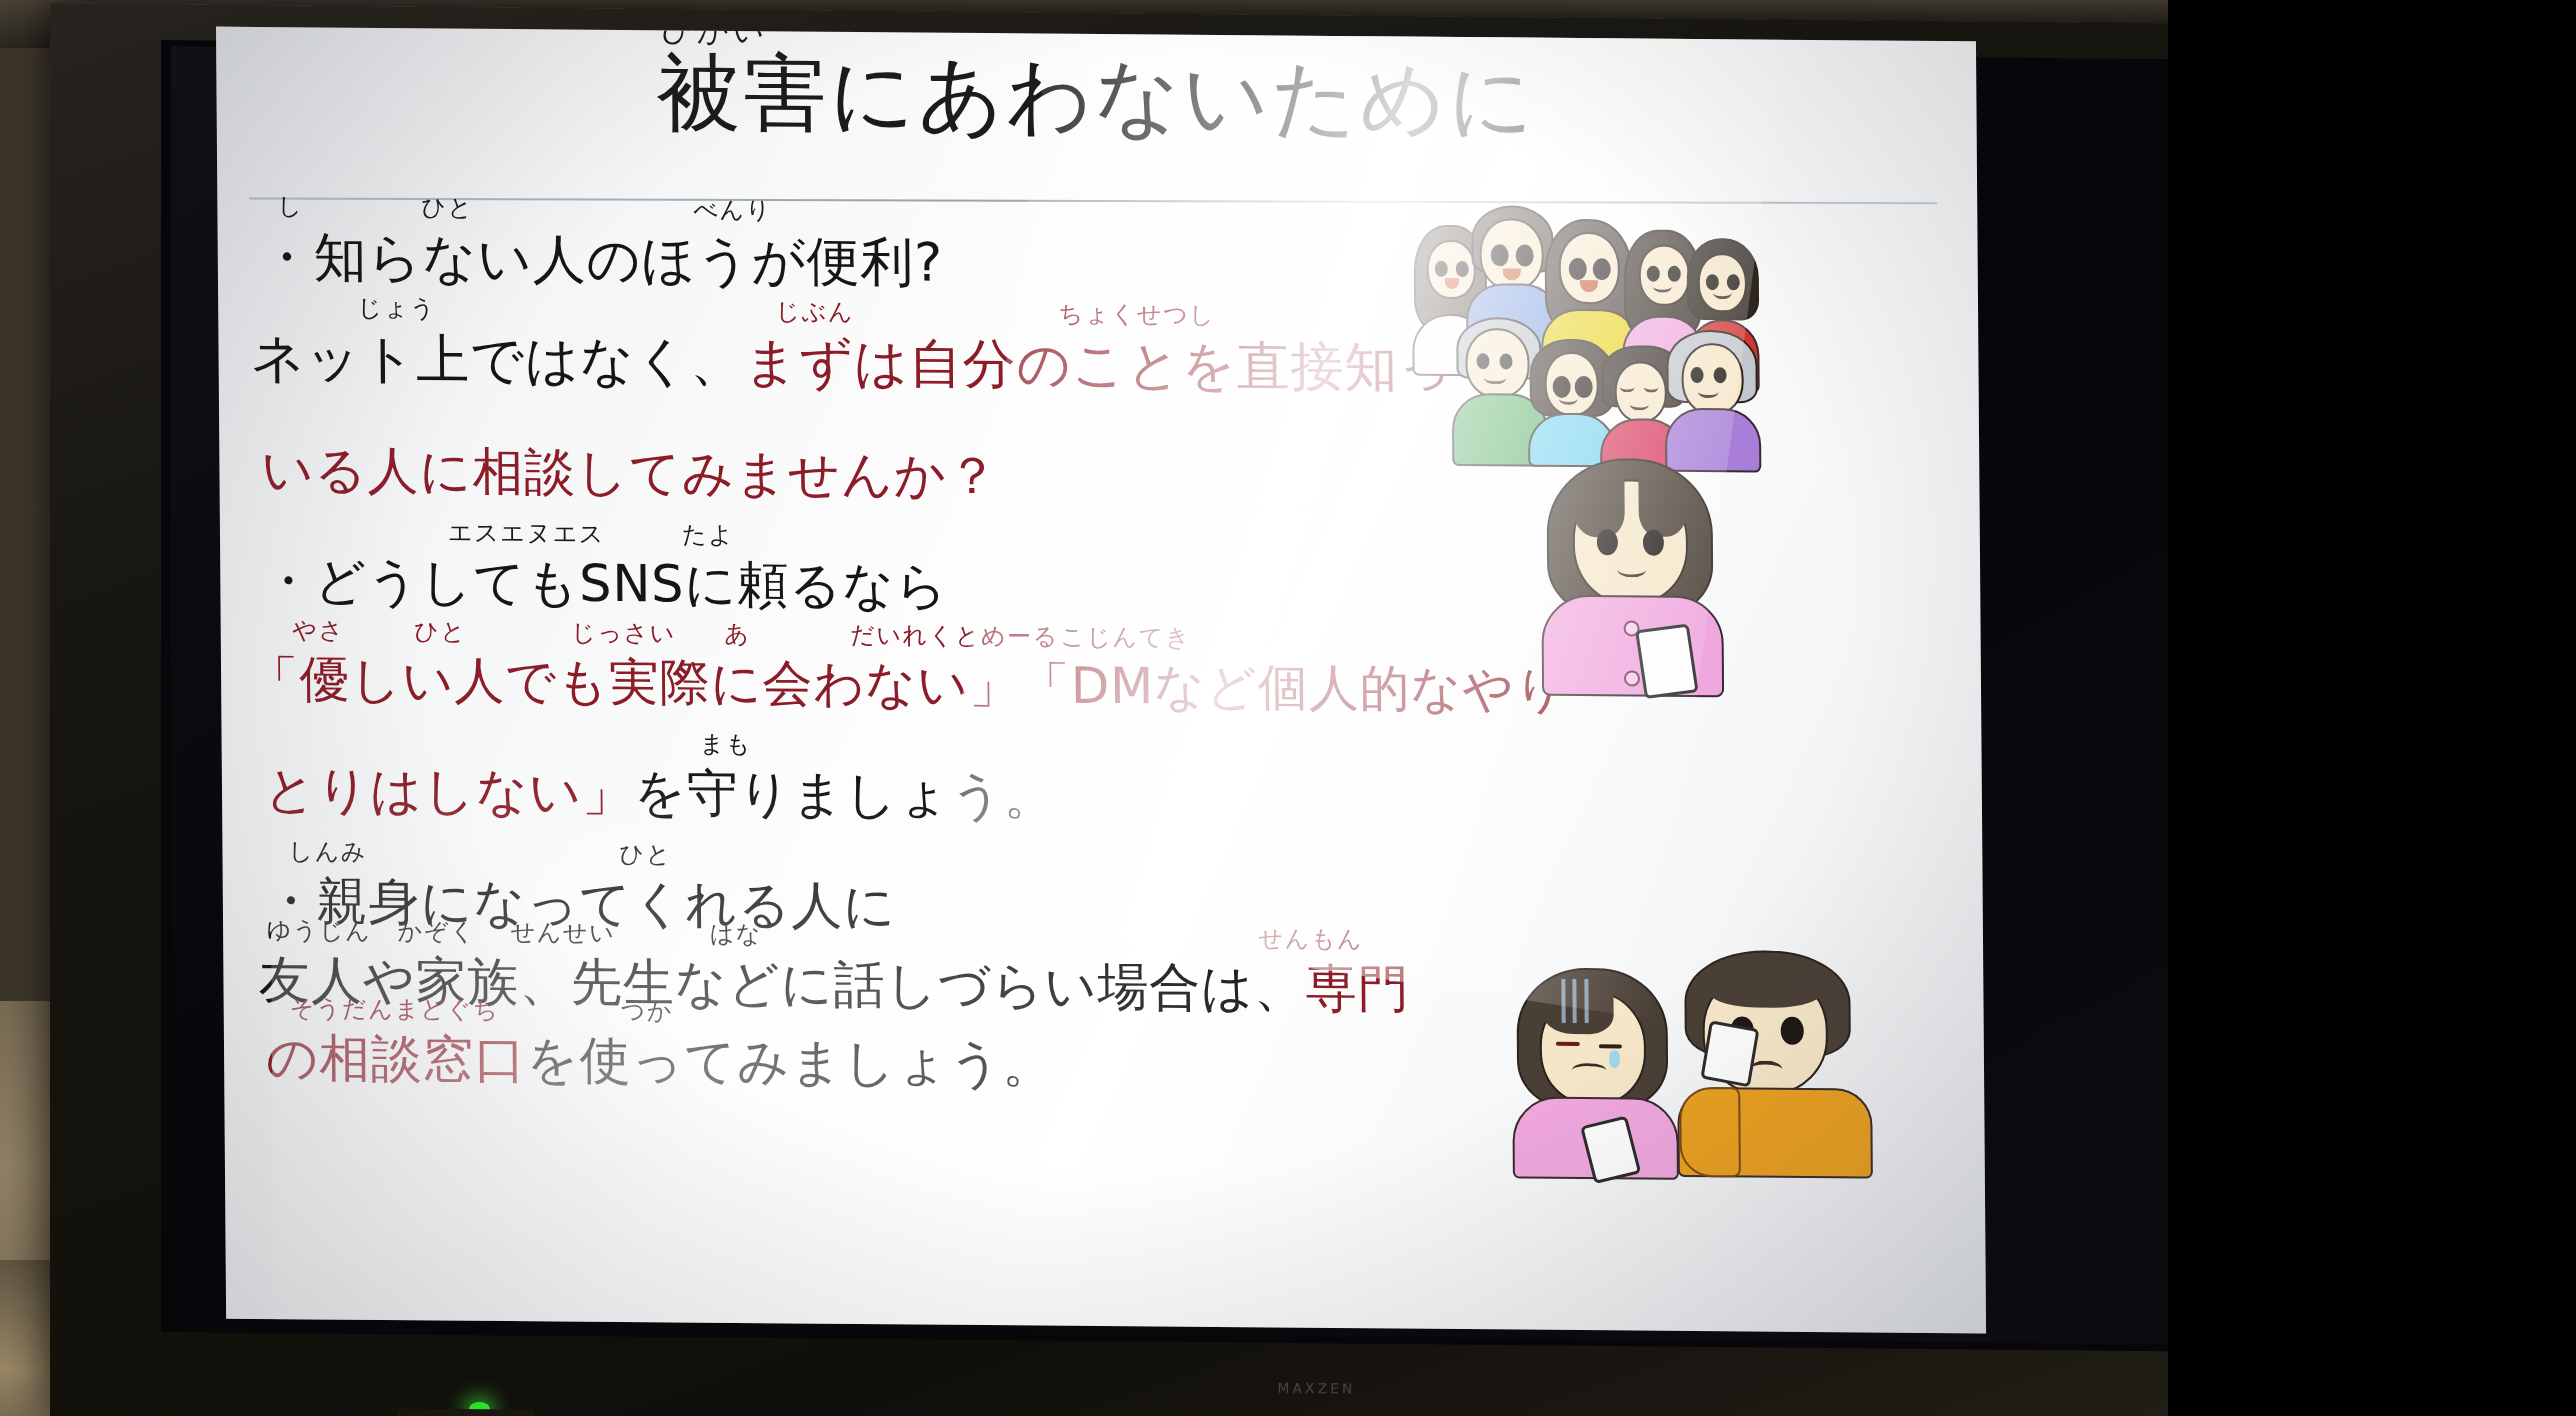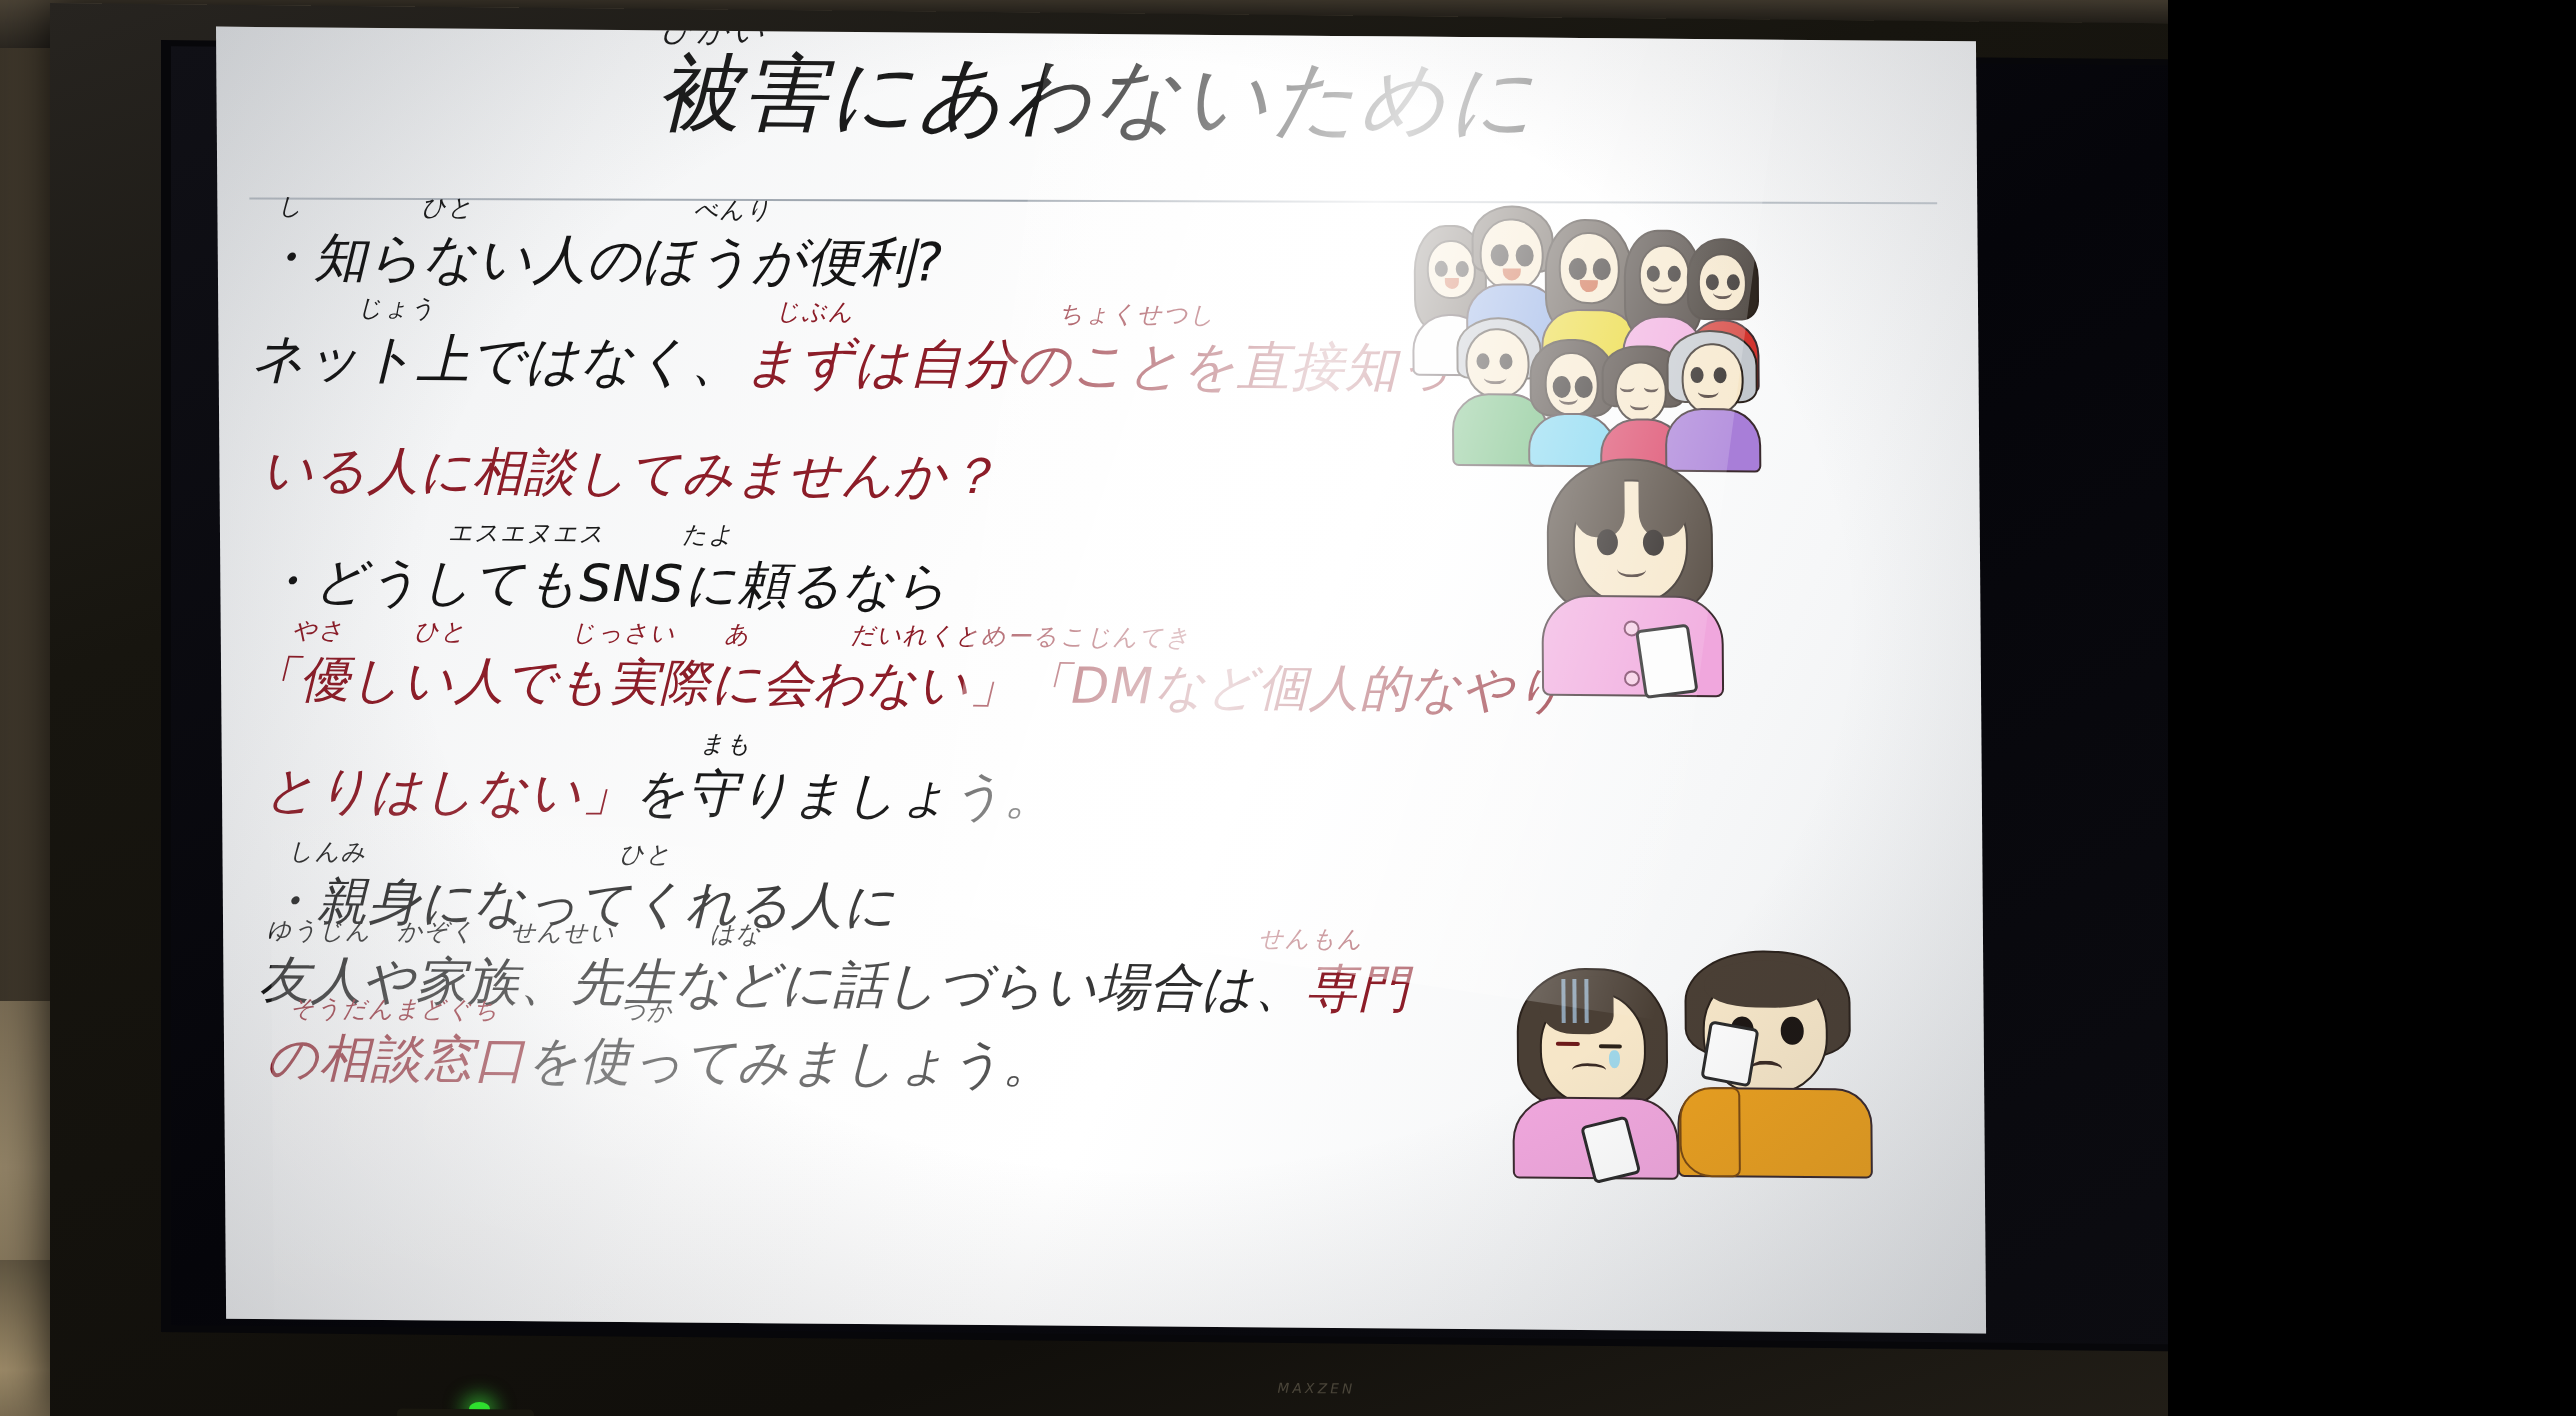--- a/index.html
+++ b/index.html
@@ -9,21 +9,21 @@
   
   #scene{position:relative;width:2168px;height:1416px;overflow:hidden;
          background:
            linear-gradient(90deg,
              #3a3328 0px, #4a4132 57px,
              #c9b894 65px, #d8c7a2 170px, #b8a484 242px,
              #6a5c45 266px, #2e2a22 323px,
              #1a1814 420px, #141210 2180px,
              #2a2419 2326px,
              #6a5b42 2374px, #b9a37e 2431px, #d3bd95 2495px, #a89272 2560px,
-             #6b5c44 2576px); font-style: italic;}
+             #6b5c44 2576px);}
   
   #wall-lower{position:absolute;left:0;top:1260px;width:2576px;height:157px;
       background:linear-gradient(180deg,#5e5440 0%,#7d6f54 35%,#9c8a68 70%,#7a6c52 100%);
       opacity:.95;}
   #wall-lower-left{position:absolute;left:0;top:1001px;width:275px;height:415px;
       background:linear-gradient(180deg,#7f7158 0%,#9a8a6c 40%,#77694f 100%);opacity:.9;}
   #wall-right-post{position:absolute;left:2342px;top:0;width:234px;height:1416px;
       background:linear-gradient(90deg,#3d3627 0%,#8e7d5f 20%,#c4ae88 45%,#d7c19a 62%,#9d8a6a 85%,#5d5140 100%);}
   #ceiling{position:absolute;left:0;top:0;width:2576px;height:48px;
       background:linear-gradient(180deg,#4a4235 0%,#2a2620 100%);}

